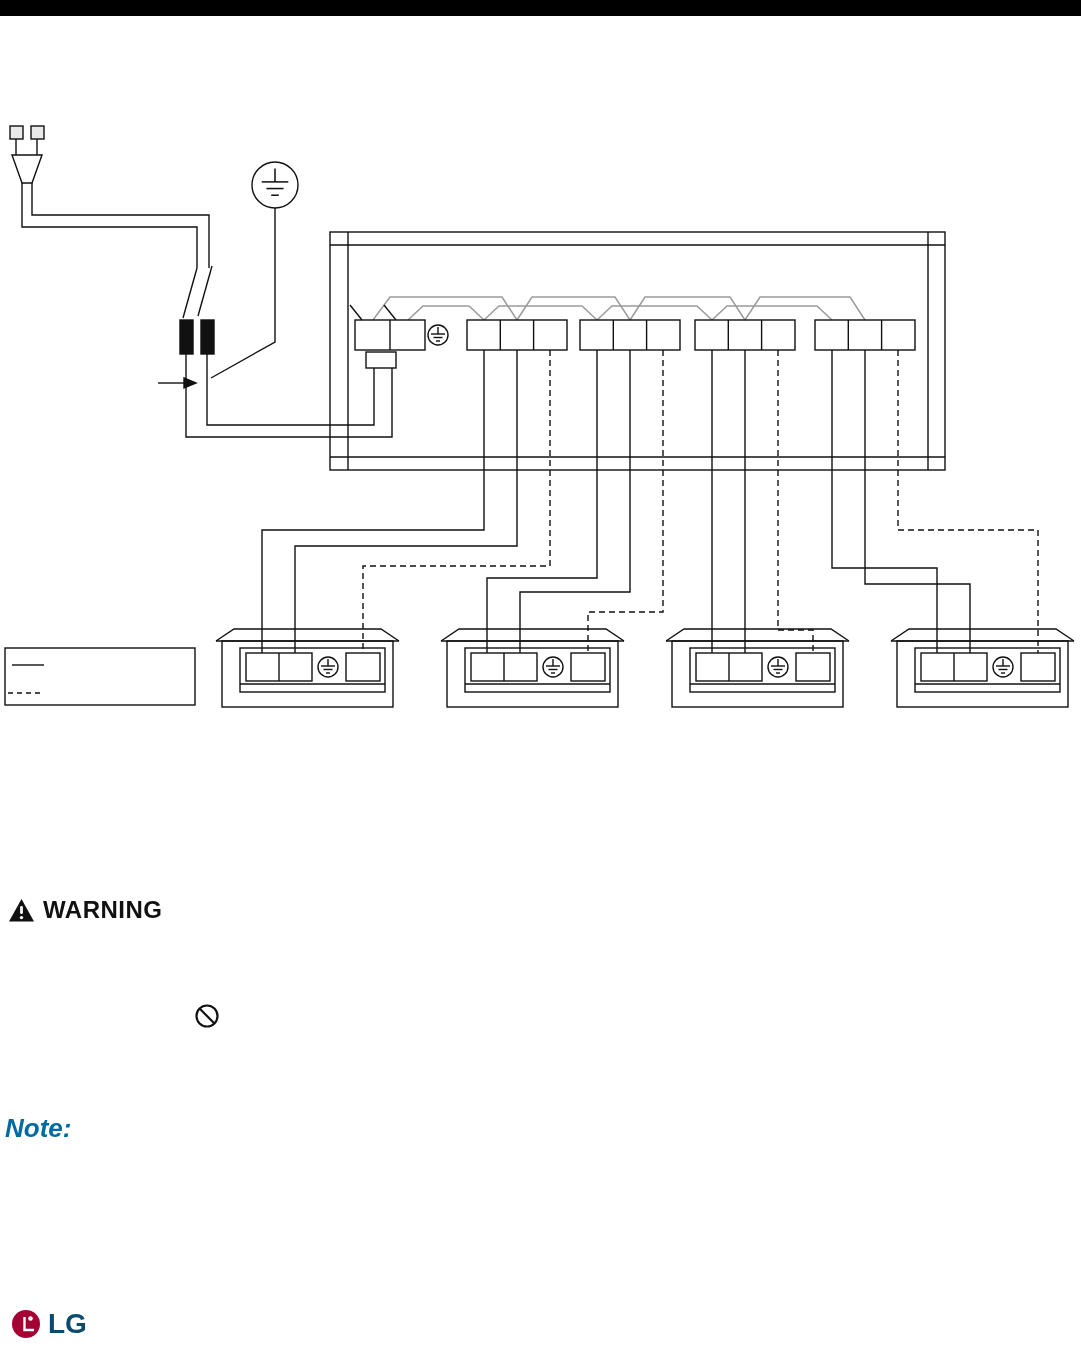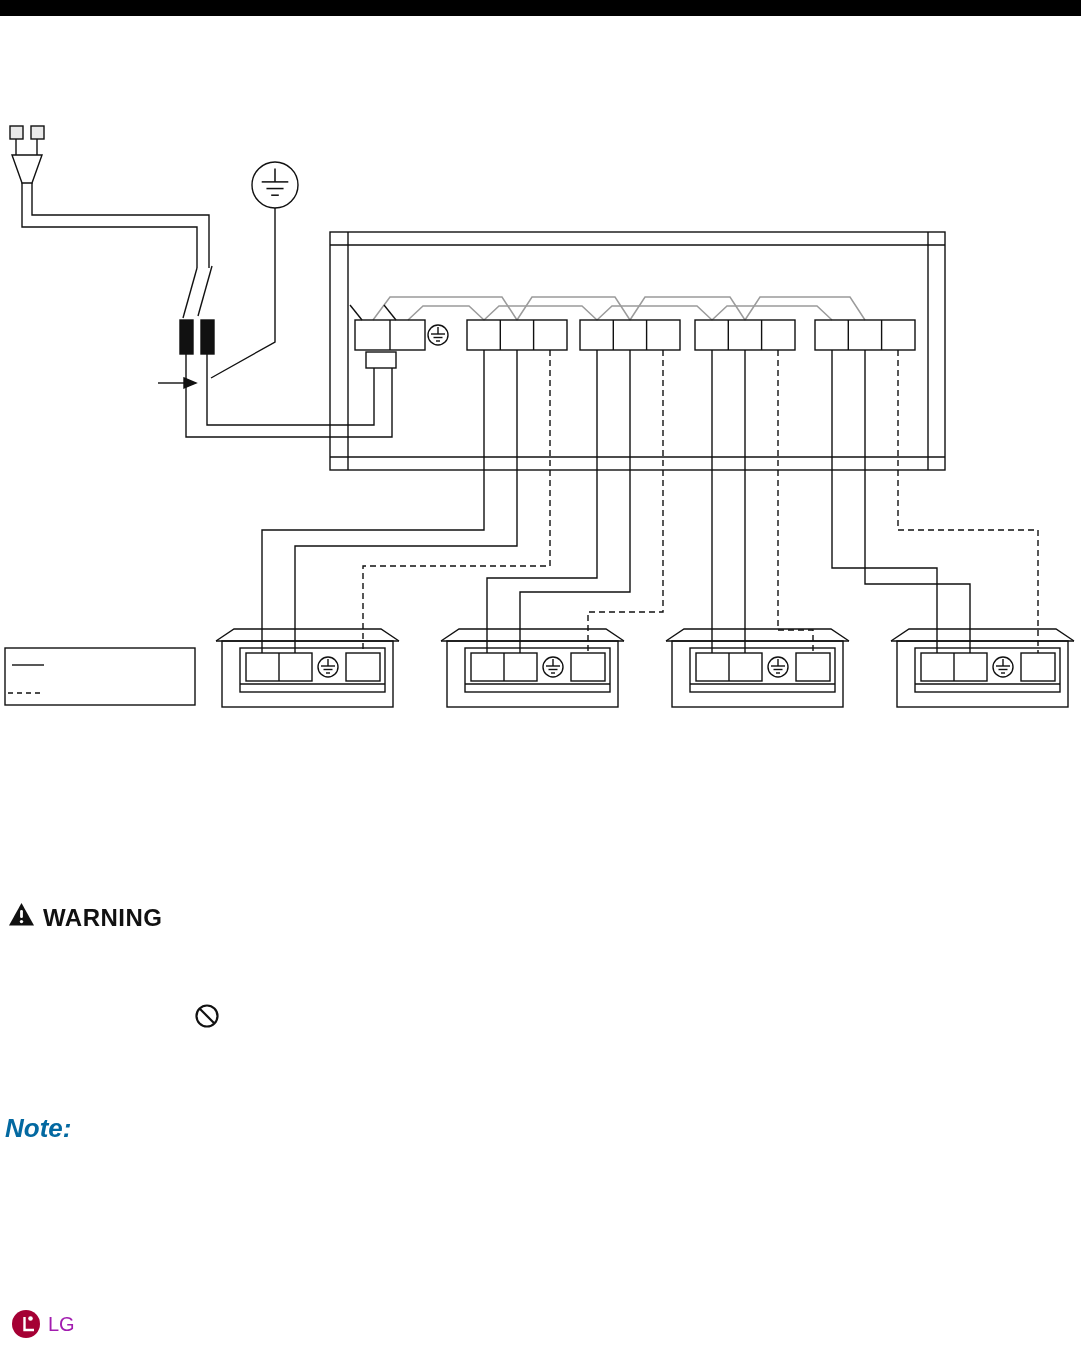--- a/index.html
+++ b/index.html
@@ -6,25 +6,25 @@
   #page{
     position:relative;
     width:1081px;height:1353px;
     background:#ffffff;
     font-family:"Liberation Sans", sans-serif;
     overflow:hidden;
   }
   #top-bar{position:absolute;left:0;top:0;width:1081px;height:16px;background:#000;}
   #diagram-svg{position:absolute;left:0;top:0;}
   .warning-row{position:absolute;left:8px;top:896px;display:flex;align-items:center;gap:8px;}
-  .warning-text{font-weight:bold;font-size:24px;color:#111;letter-spacing:.5px;margin-top:8px;}
+  .warning-text{font-weight:bold;font-size:24px;color:#111;letter-spacing:.5px;}
   #prohibition{position:absolute;left:194px;top:1003px;}
   .note-text{position:absolute;left:5px;top:1113px;font-weight:bold;font-style:italic;font-size:26px;color:#0369a1;}
   .lg-footer{position:absolute;left:10px;top:1308px;display:flex;align-items:center;gap:6px;}
-  .lg-text{font-weight:normal;font-size:20px;color:#a21caf;letter-spacing:0;}
+  .lg-text{font-weight:bold;font-size:28px;color:#0c4a6e;letter-spacing:0;}
 </style>
 </head>
 <body>
 
 <div id="page">
 
   <div id="top-bar"></div>
 
   <svg id="diagram-svg" width="1081" height="760" viewBox="0 0 1081 760" xmlns="http://www.w3.org/2000/svg" xmlns:xlink="http://www.w3.org/1999/xlink">
     <defs>

